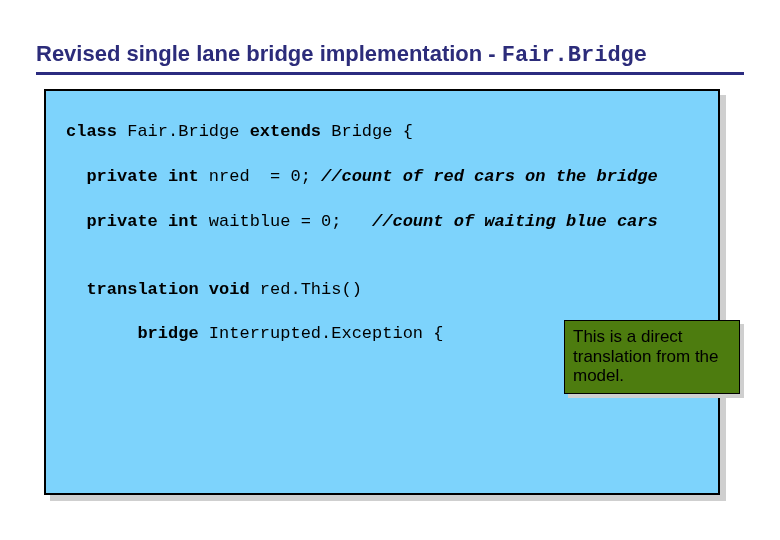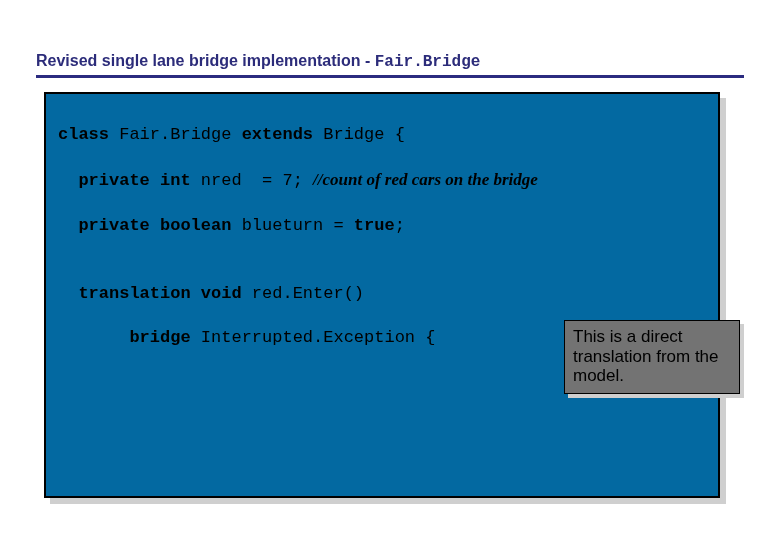--- a/index.html
+++ b/index.html
@@ -13,24 +13,24 @@
     position: relative;
   }
   .slide {
     position: relative;
     width: 780px;
     height: 540px;
     box-sizing: border-box;
     padding: 36px 36px 0 36px;
   }
   .title {
-    font-size: 16px;
+    font-size: 22px;
     font-weight: bold;
     color: #2c2c7a;
-    margin: 16px 0 4px 0;
+    margin: 5px 0 4px 0;
     white-space: nowrap;
   }
   .title .mono {
     font-family: "Courier New", Courier, monospace;
     font-weight: bold;
   }
   .hr {
     border: none;
     border-top: 3px solid #2b2b80;
     margin: 4px 0 14px 0;
@@ -48,33 +48,33 @@
     width: 100%;
     height: 100%;
     background: #cfcfcf;
   }
   .codebox {
     position: absolute;
     top: 0;
     left: 0;
     width: 100%;
     height: 100%;
-    background: #0369a1;
+    background: #7dd3fc;
     border: 2px solid #000;
     box-sizing: border-box;
-    padding: 8px 12px;
+    padding: 8px 20px;
     font-family: "Courier New", Courier, monospace;
     font-size: 17px;
     line-height: 1.32;
     color: #000;
     white-space: pre;
     overflow: hidden;
   }
   .codebox .b { font-weight: bold; }
-  .codebox .bi { font-weight: bold; font-style: italic; font-family: Liberation Serif, serif; }
+  .codebox .bi { font-weight: bold; font-style: italic; font-family: Liberation Mono, monospace; }
   .codebox .row { white-space: pre; }
   .callout-wrap {
     position: absolute;
     right: 40px;
     top: 320px;
     width: 176px;
     height: 74px;
   }
   .callout-shadow {
     position: absolute;
@@ -83,21 +83,21 @@
     width: 100%;
     height: 100%;
     background: #cfcfcf;
   }
   .callout {
     position: absolute;
     top: 0;
     left: 0;
     width: 100%;
     height: 100%;
-    background: #737373;
+    background: #4d7c0f;
     border: 1px solid #000;
     box-sizing: border-box;
     padding: 6px 8px;
     font-family: "Comic Sans MS", "Segoe Script", cursive, sans-serif;
     font-size: 17px;
     line-height: 1.15;
     color: #000;
   }
 </style>
 </head>
@@ -106,24 +106,24 @@
 <div class="slide">
   <div class="title">
     <span>Revised single lane bridge implementation - </span><span class="mono">Fair.Bridge</span>
   </div>
   <hr class="hr">
 
   <div class="codebox-wrap">
     <div class="codebox-shadow"></div>
     <div class="codebox">
 <div class="row"><span class="b">class</span><span> Fair.Bridge </span><span class="b">extends</span><span> Bridge {</span></div>
-<div class="row"><span class="b">  private int</span><span> nred  = 7; </span><span class="bi">//count of red cars on the bridge</span></div>
-<div class="row"><span class="b">  private boolean</span><span> blueturn = </span><span class="b">true</span><span>;</span></div>
+<div class="row"><span class="b">  private int</span><span> nred  = 0; </span><span class="bi">//count of red cars on the bridge</span></div>
+<div class="row"><span class="b">  private int</span><span> waitblue = 0;   </span><span class="bi">//count of waiting blue cars</span></div>
 <div class="row"></div>
-<div class="row"><span class="b">  translation void</span><span> red.Enter()</span></div>
+<div class="row"><span class="b">  translation void</span><span> red.This()</span></div>
 <div class="row"><span class="b">       bridge </span><span>Interrupted.Exception {</span></div>
 
 
 
 
 
 
 
 
 

